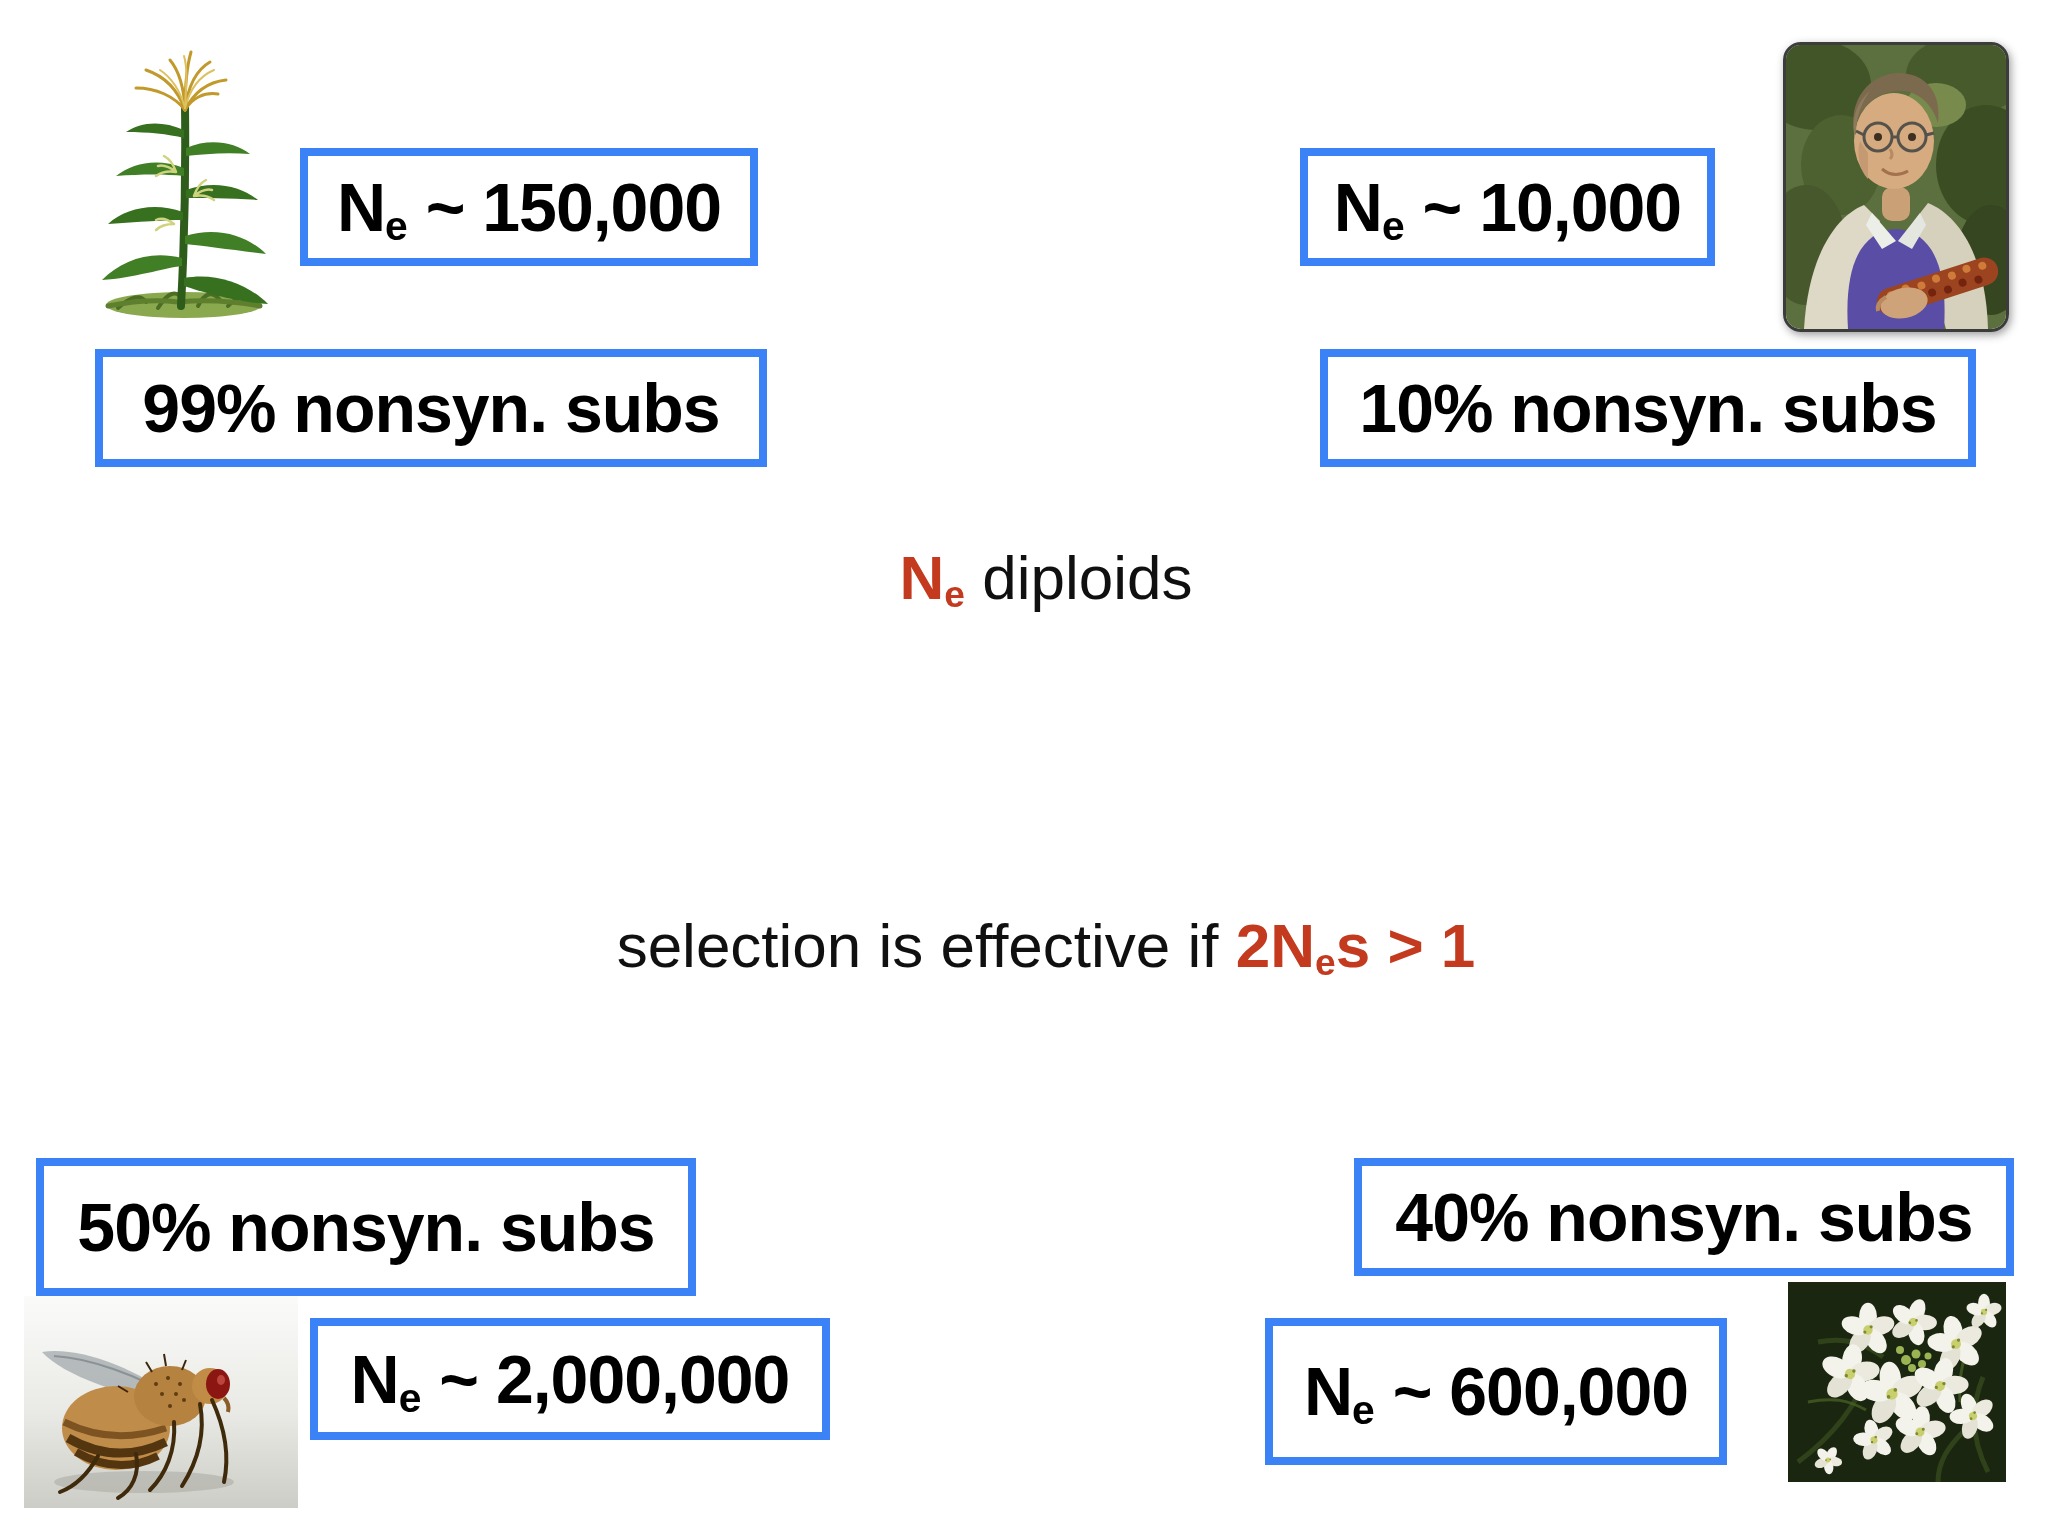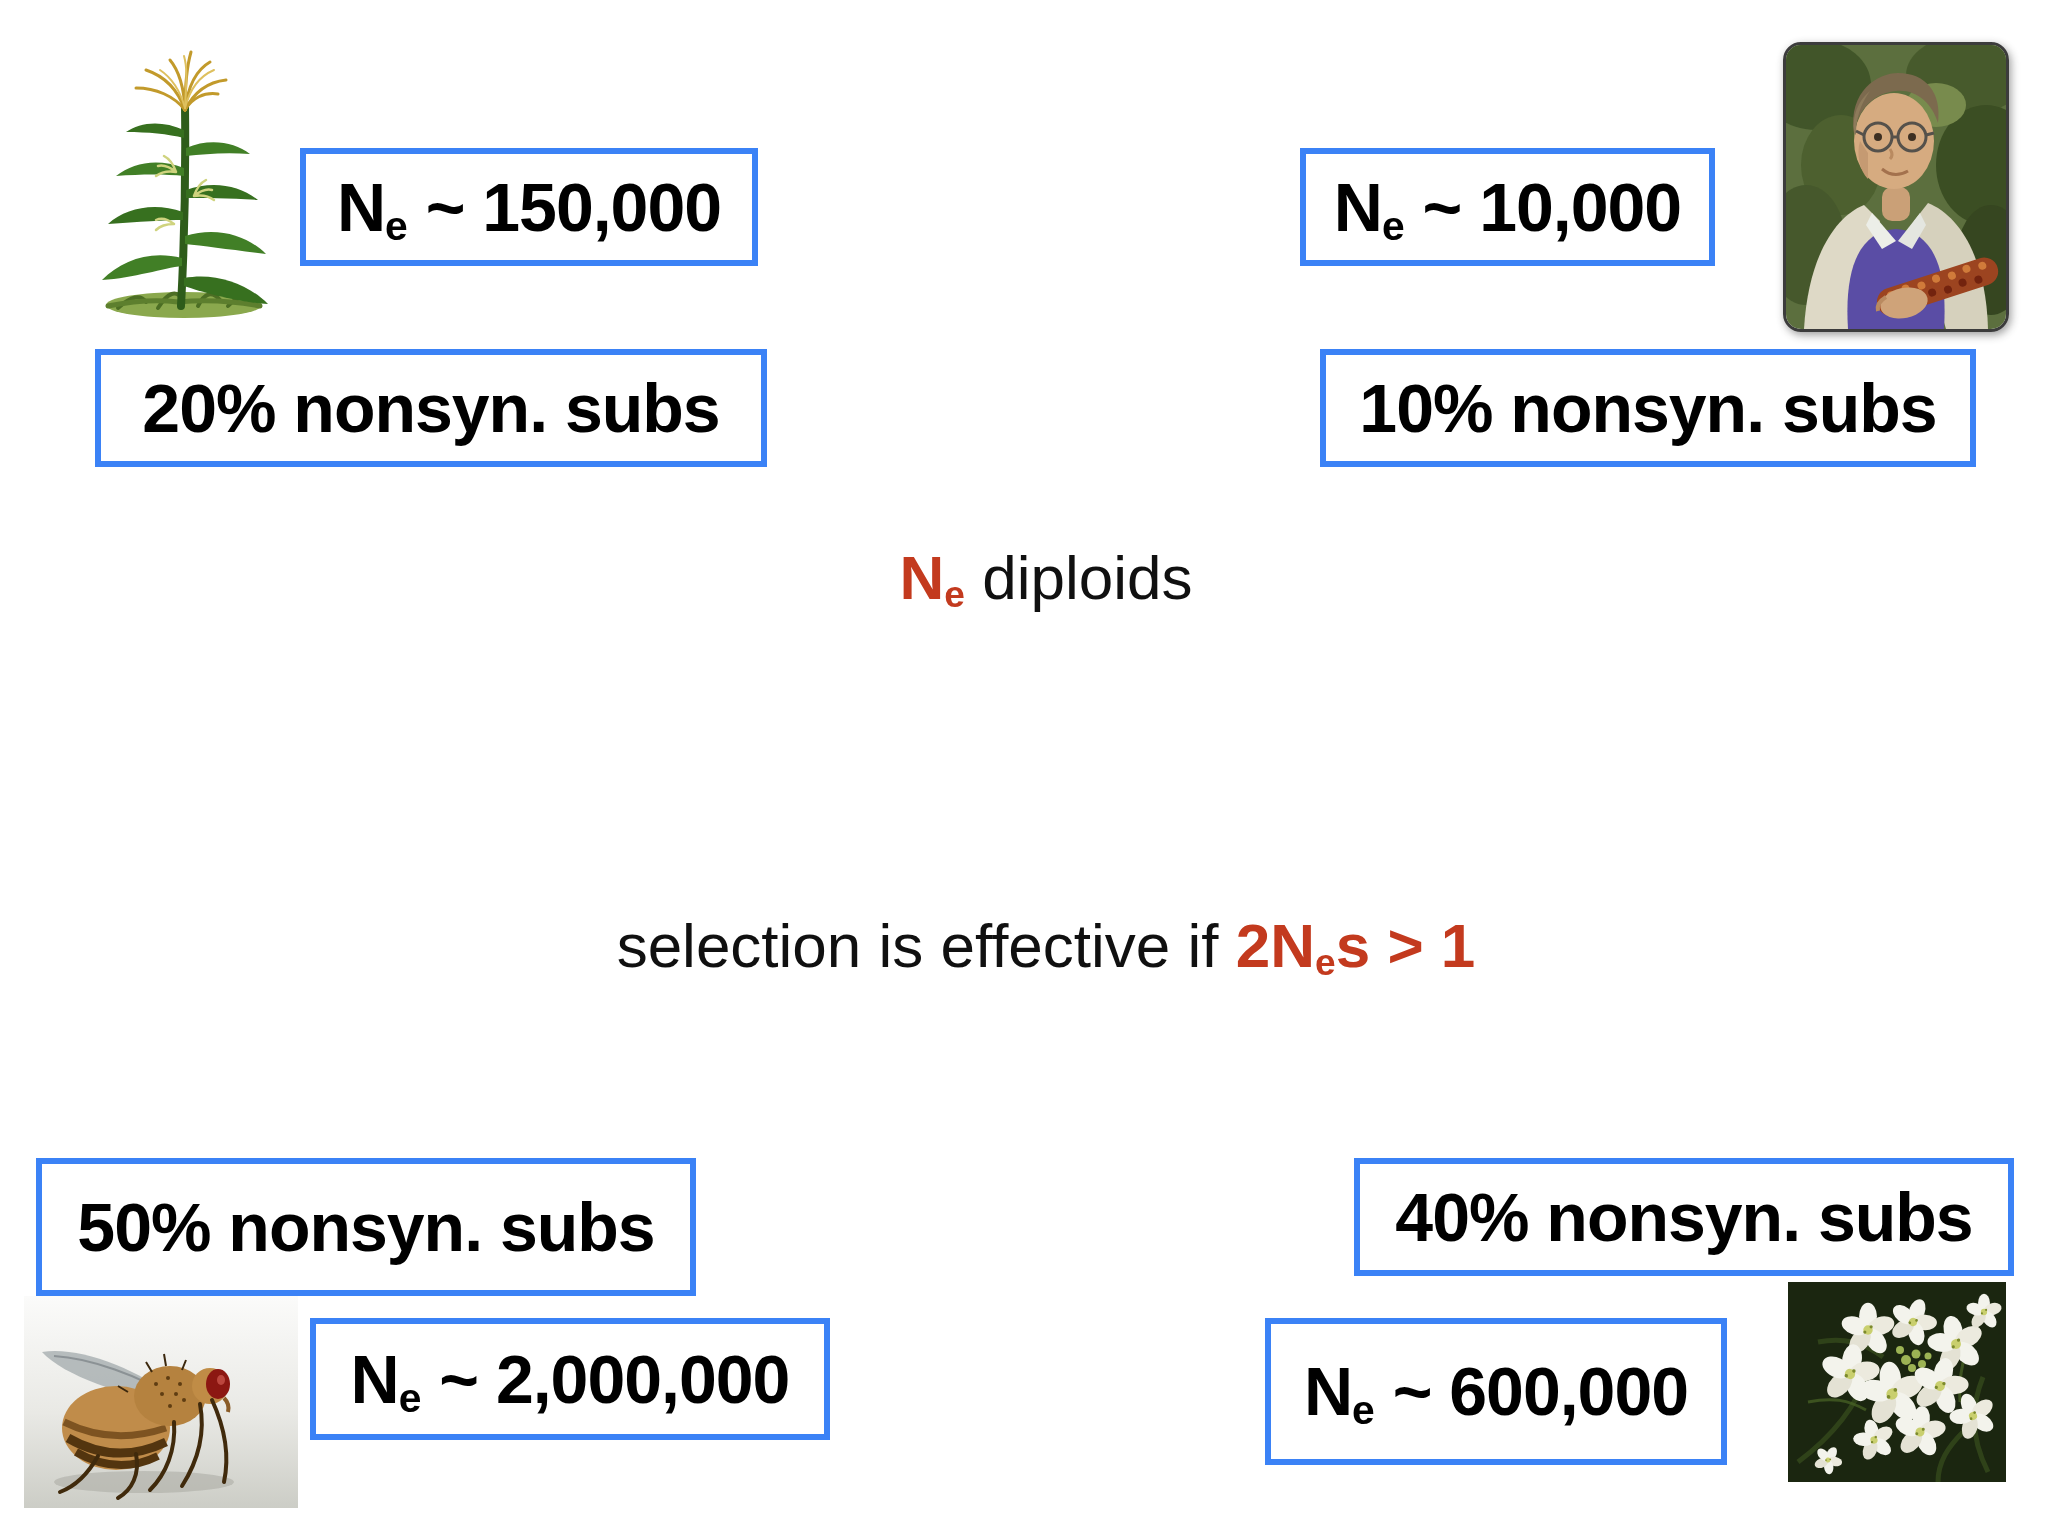--- a/index.html
+++ b/index.html
@@ -7,21 +7,21 @@
   .slide{
     position:relative;width:2048px;height:1536px;background:#ffffff;
     font-family:"Liberation Sans",sans-serif;overflow:hidden;
     --red:#c33a1e;
   }
   .img{position:absolute;display:block;}
   .photo{position:absolute;overflow:hidden;}
   .photo svg{display:block;width:100%;height:100%;}
   .photo-rounded{border:3px solid #3c3c3c;border-radius:18px;box-shadow:2px 3px 8px rgba(40,40,40,.45);}
   .box{
-    position:absolute;border:6px solid #3b82f6;background:#fff;
+    position:absolute;border:8px solid #3b82f6;background:#fff;
     display:flex;align-items:center;justify-content:center;
     font-weight:700;font-size:68px;color:#000;white-space:nowrap;
     letter-spacing:-1px;box-sizing:border-box;padding:0 8px;
   }
   .box sub,.term sub{
     font-size:0.6em;line-height:1;vertical-align:-0.22em;letter-spacing:0;
   }
   .cline{
     position:absolute;left:0;width:100%;box-sizing:border-box;padding-left:44px;
     text-align:center;font-size:62px;color:#101010;white-space:nowrap;line-height:1.15;
@@ -68,21 +68,21 @@
         <path d="M97 68 C98 46 100 30 96 16"></path>
       </g>
     </g>
   </svg>
 
   <div class="box" style="left:300px;top:148px;width:458px;height:118px">
     <span><span>N</span><sub>e</sub><span> ~ 150,000</span></span>
   </div>
 
   <div class="box" style="left:95px;top:349px;width:672px;height:118px">
-    <span>20% nonsyn. subs</span>
+    <span>99% nonsyn. subs</span>
   </div>
 
   <div class="box" style="left:1300px;top:148px;width:415px;height:118px">
     <span><span>N</span><sub>e</sub><span> ~ 10,000</span></span>
   </div>
 
   <div class="photo photo-rounded" style="left:1783px;top:42px;width:220px;height:284px">
     <svg viewBox="0 0 220 284" preserveAspectRatio="none">
       <rect width="220" height="284" fill="#5c6f3e"></rect>
       <g opacity="0.85">

